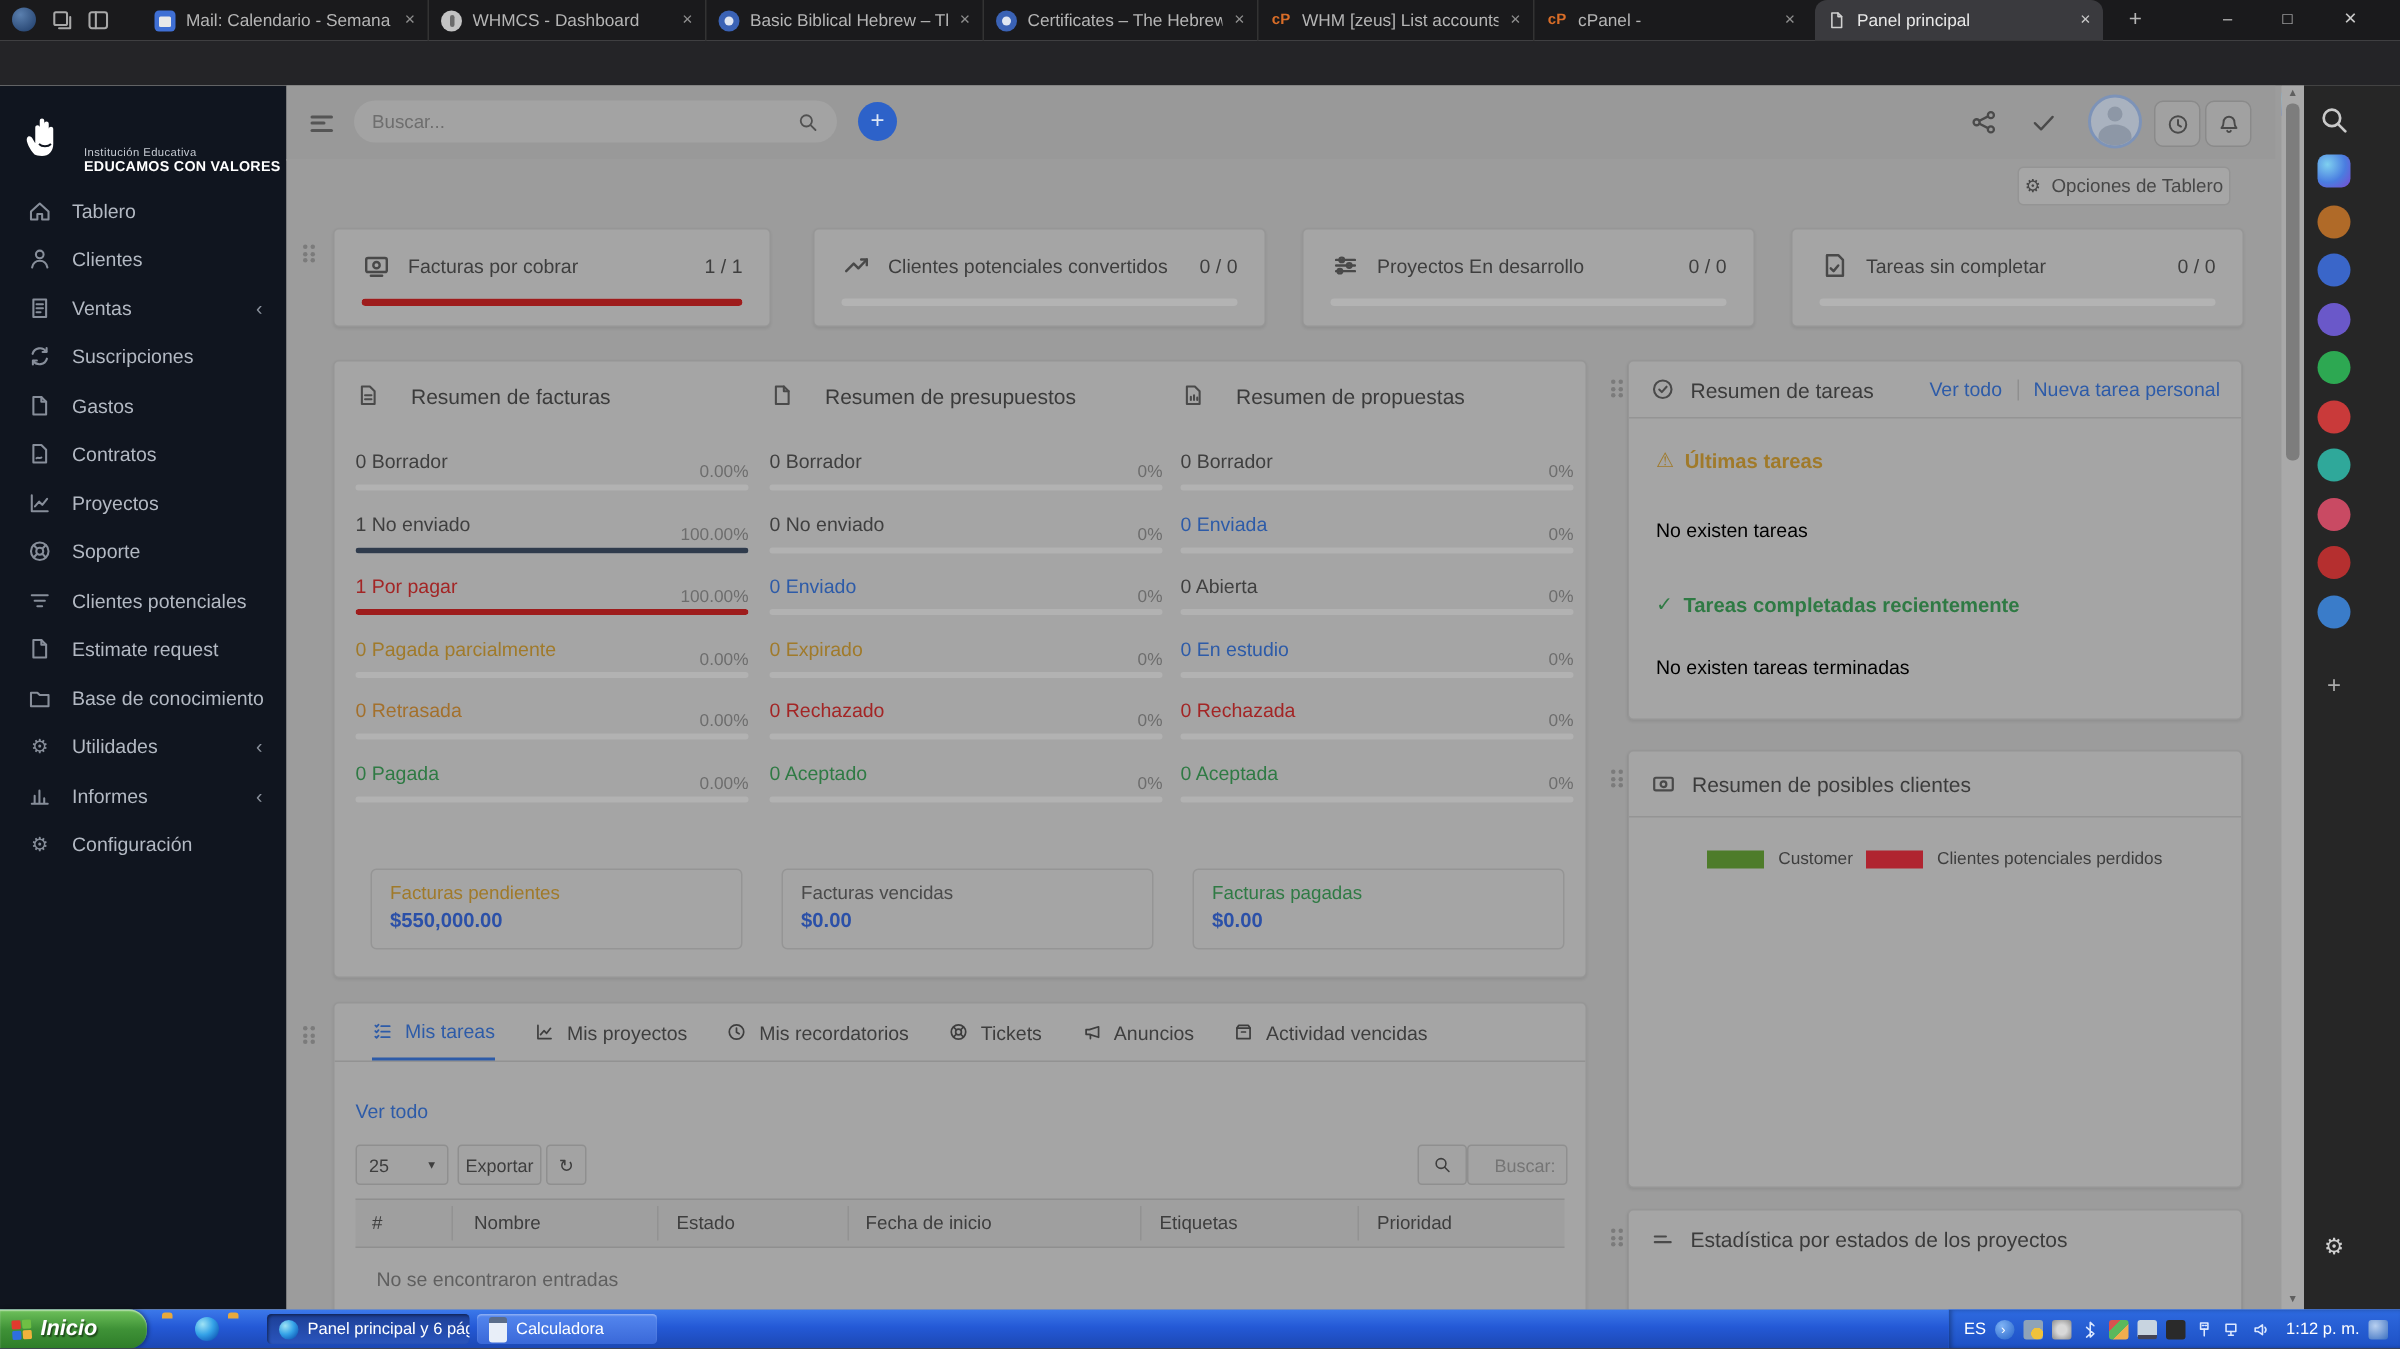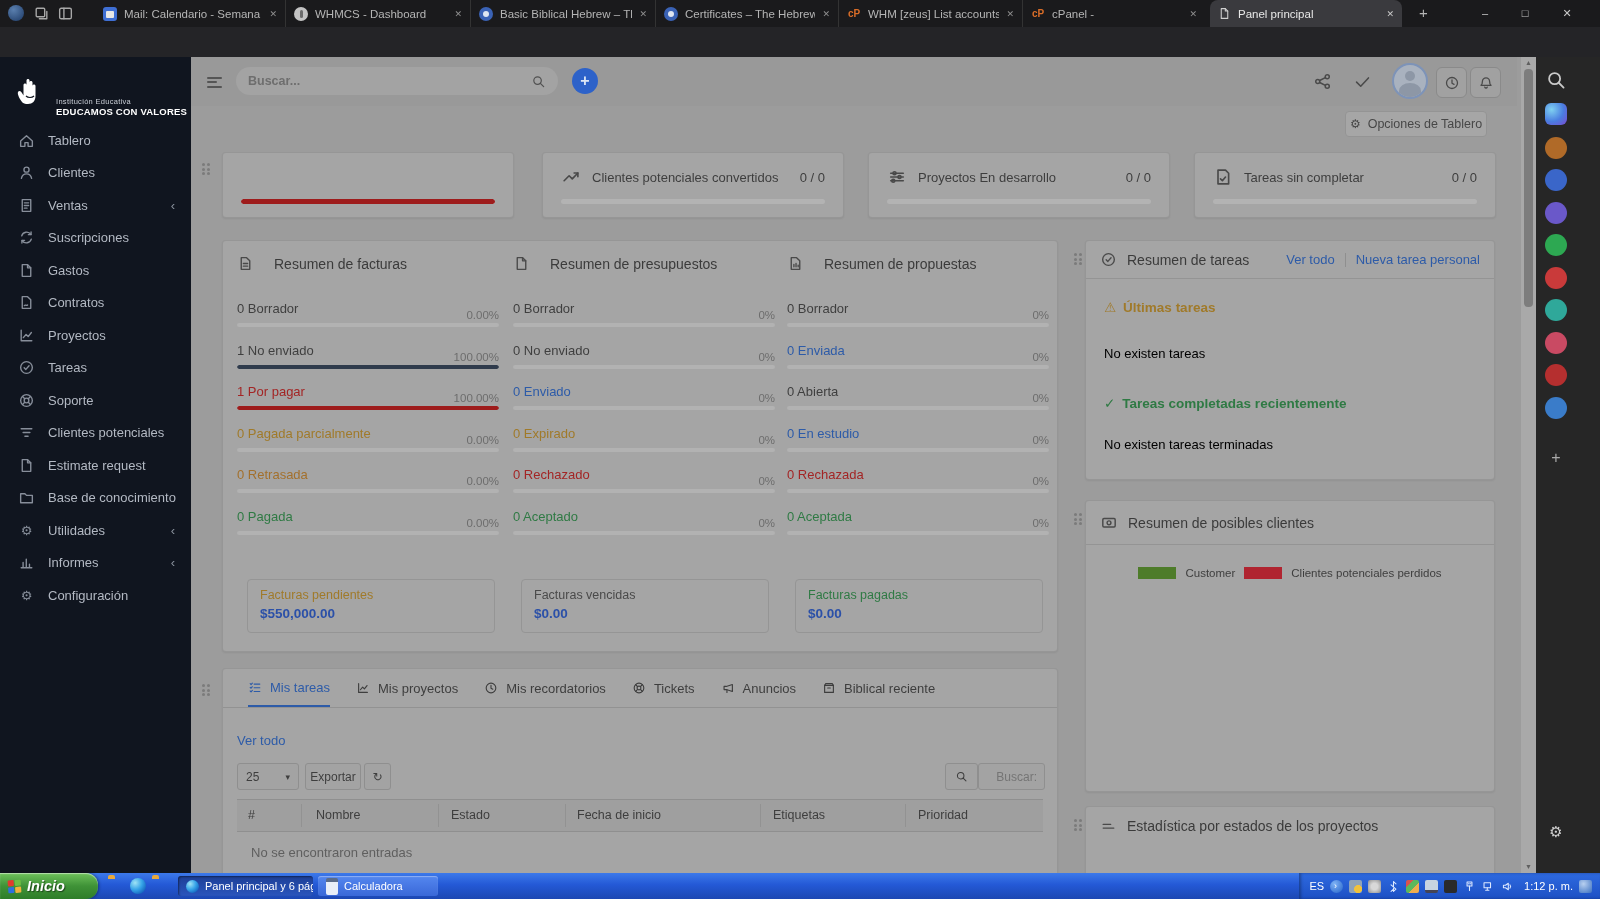--- a/index.html
+++ b/index.html
@@ -46,21 +46,21 @@
   #brand{display:flex;align-items:center;gap:8px;padding:13px 0 0 14px;height:42px;}
   #brand .l1{font-size:7.5px;color:#c7ccd4;letter-spacing:.3px;margin-top:32px;}
   #brand .l2{font-size:9.5px;color:#fff;font-weight:bold;letter-spacing:.2px;}
   .sitem{display:flex;align-items:center;height:32.5px;padding-left:18px;color:#b3b9c3;font-size:13px;cursor:pointer;}
   .sitem .ic{width:17px;height:17px;color:#878e9a;margin-right:13px;flex:none;}
   .sitem .chev{margin-left:auto;margin-right:16px;color:#8a919c;font-size:13px;}
   #menu{margin-top:12px;}
 
   
   #appmain{position:absolute;left:191px;top:0;right:0;height:816px;}
-  #apptopbar{position:absolute;left:0;top:0;right:4px;height:49px;background:#999;border-bottom:1px solid #8e8e8e;font-weight:bold;}
+  #apptopbar{position:absolute;left:0;top:0;right:4px;height:49px;background:#999;border-bottom:1px solid #8e8e8e;}
   #hamb span{display:block;height:2px;background:#555;margin:2.5px 0;border-radius:1px;}
   #searchpill{position:absolute;left:45px;top:10px;width:322px;height:28px;background:#a3a3a3;border-radius:14px;
     display:flex;align-items:center;padding:0 12px;box-sizing:border-box;color:#6e6e6e;font-size:12.5px;}
   #addbtn{position:absolute;left:381px;top:11px;width:26px;height:26px;border-radius:50%;background:#2d62c9;
     color:#dce6f5;font-size:16px;text-align:center;line-height:25px;}
   .topic{position:absolute;top:15px;width:19px;height:19px;color:#4a4a4a;}
   .topbtn{position:absolute;top:10px;width:29px;height:29px;border:1px solid #8a8a8a;border-radius:6px;background:#a1a1a1;
     display:flex;align-items:center;justify-content:center;color:#4a4a4a;}
   #avatar{position:absolute;left:1201px;top:6px;width:36px;height:36px;border-radius:50%;background:#a9b2bf;
     border:2px solid #7d93b8;box-sizing:border-box;overflow:hidden;}
@@ -331,29 +331,20 @@
                 <path d="M3 3v10h10"></path>
                 <path d="M5 10l2.6-3 2 2 3-3.8"></path>
               </svg>
             </span>
             <span>Proyectos</span>
           </div>
         <div class="sitem">
             <span class="ic">
               <svg class="ic" viewBox="0 0 16 16">
                 <circle cx="8" cy="8" r="5.5"></circle>
-                <path d="M5.8 8.2l1.6 1.6 3-3.4"></path>
-              </svg>
-            </span>
-            <span>Tareas</span>
-          </div>
-        <div class="sitem">
-            <span class="ic">
-              <svg class="ic" viewBox="0 0 16 16">
-                <circle cx="8" cy="8" r="5.5"></circle>
                 <circle cx="8" cy="8" r="2.2"></circle>
                 <path d="M4.3 4.3l1.8 1.8M11.7 4.3 9.9 6.1M11.7 11.7 9.9 9.9M4.3 11.7l1.8-1.8"></path>
               </svg>
             </span>
             <span>Soporte</span>
           </div>
         <div class="sitem">
             <span class="ic">
               <svg class="ic" viewBox="0 0 16 16">
                 <path d="M3 4.5h10M4.8 8h6.4M6.5 11.5h3"></path>
@@ -450,20 +441,31 @@
 
         <span class="handle" style="left:11px;top:57px">
             <i></i>
             <i></i>
             <i></i>
             <i></i>
             <i></i>
             <i></i>
           </span>
         <div class="card stat" style="left:31px;top:46px;width:292px">
+          <div class="row1">
+              <span class="cicon">
+                <svg class="ic" viewBox="0 0 16 16">
+                  <rect x="2.5" y="4" width="11" height="7.5" rx="1"></rect>
+                  <circle cx="8" cy="7.8" r="1.7"></circle>
+                  <path d="M5 13.5h6"></path>
+                </svg>
+              </span>
+              <span>Facturas por cobrar</span>
+              <span class="val">1 / 1</span>
+            </div>
           <div class="track">
               <div class="fill" style="background: rgb(158, 28, 28); width: 100%;"></div>
             </div>
         </div>
         <div class="card stat" style="left:351px;top:46px;width:302px">
           <div class="row1">
               <span class="cicon">
                 <svg class="ic" viewBox="0 0 16 16">
                   <path d="M2.5 11l4-4 2.5 2.5 4.5-4.7"></path>
                   <path d="M10.5 4.8h3v3"></path>
@@ -665,21 +667,21 @@
                 </span>
                 <span>Anuncios</span>
               </span>
             <span class="ctab">
                 <span class="ic">
                   <svg class="ic" viewBox="0 0 16 16">
                     <rect x="3" y="5" width="10" height="8"></rect>
                     <path d="M3 5l1.3-2h7.4L13 5M6.5 8h3"></path>
                   </svg>
                 </span>
-                <span>Biblical reciente</span>
+                <span>Actividad vencidas</span>
               </span>
           </div>
           <span class="link abs" style="left:14px;top:64px">Ver todo</span>
           <span class="btn abs" style="left:14px;top:94px;width:62px;height:27px;justify-content:space-between;padding:0 8px">
               <span>25</span>
               <span style="font-size:9px">▾</span>
             </span>
           <span class="btn abs" style="left:82px;top:94px;width:56px;height:27px">Exportar</span>
           <span class="btn abs" style="left:141px;top:94px;width:27px;height:27px">
               <span>↻</span>

